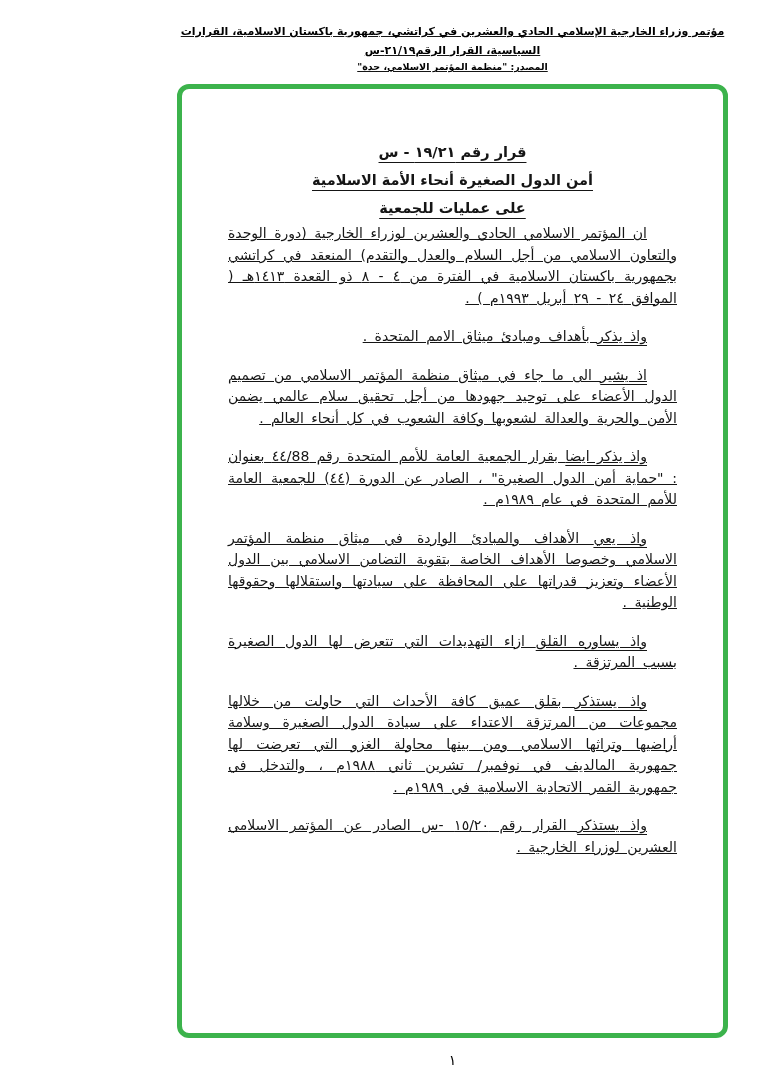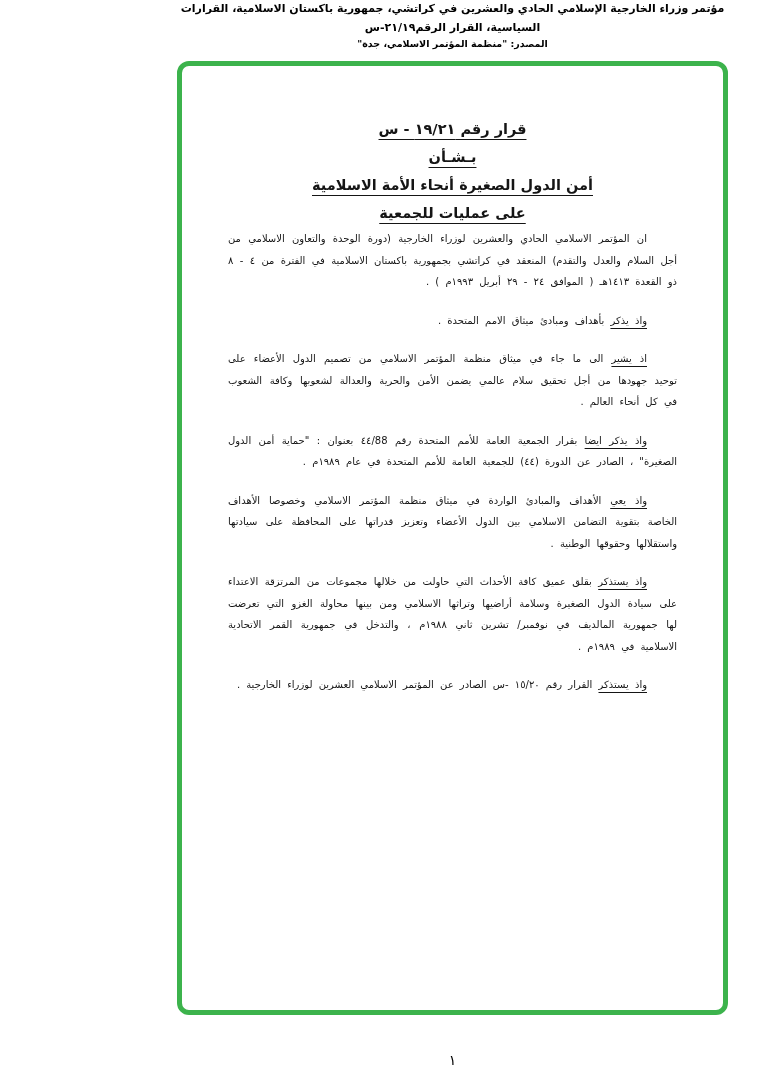--- a/index.html
+++ b/index.html
@@ -3,21 +3,21 @@
 <meta charset="utf-8">
 <style>
   * { margin:0; padding:0; box-sizing:border-box; }
   html, body { width:758px; height:1078px; background:#ffffff; }
   body {
     font-family:"DejaVu Sans", sans-serif;
     direction:rtl;
     color:#151515;
     overflow:hidden;
   }
-  .page { width:611px; height:1078px; position:relative; padding-top:0; }
+  .page { width:611px; height:1078px; position:relative; padding-top:23px;text-decoration:underline; }
 
   .top-note { text-align:center; font-weight:bold; color:#000; }
   .note-line1 { font-size:11px; line-height:1.7; padding:0 6px; }
   .note-line2 { font-size:9.5px; margin-top:1px; }
 
   .doc-frame {
     margin:12px 30px 0;
     height:954px;
     border:5px solid #3cb34c;
     border-radius:12px;
@@ -34,21 +34,21 @@
   }
   .title-line {
     text-decoration:underline;
     text-underline-offset:5px;
     text-decoration-thickness:1px;
     display:inline-block;
   }
   .title-row { margin-bottom:2px; }
 
   .body-block {
-    font-size:10px;
+    font-size:14px;
     line-height:21.5px;
     text-align:justify;
     word-spacing:3px;
   }
   .para { margin-top:17px; text-indent:30px; }
   .para.first { margin-top:0; }
   .lead {
     text-decoration:underline;
     text-underline-offset:4px;
     text-decoration-thickness:1px;
@@ -74,41 +74,39 @@
   </header>
 
   <div class="doc-frame">
     <div class="doc-content">
 
       <div class="title-block">
         <div class="title-row">
           <span class="title-line">قرار رقم ١٩/٢١ - س</span>
         </div>
         <div class="title-row">
-          <span class="title-line">بـشـأن</span>
-        </div>
-        <div class="title-row">
           <span class="title-line">أمن الدول الصغيرة أنحاء الأمة الاسلامية</span>
         </div>
         <div class="title-row">
           <span class="title-line">على عمليات للجمعية</span>
         </div>
       </div>
 
       <div class="body-block">
         <p class="para first"><span class="lead"></span><span>ان المؤتمر الاسلامي الحادي والعشرين لوزراء الخارجية (دورة الوحدة والتعاون الاسلامي من أجل السلام والعدل والتقدم) المنعقد في كراتشي بجمهورية باكستان الاسلامية في الفترة من ٤ - ٨ ذو القعدة ١٤١٣هـ ( الموافق ٢٤ - ٢٩ أبريل ١٩٩٣م ) .</span></p>
 
         <p class="para"><span class="lead">واذ يذكر</span><span> بأهداف ومبادئ ميثاق الامم المتحدة .</span></p>
 
         <p class="para"><span class="lead">اذ يشير</span><span> الى ما جاء في ميثاق منظمة المؤتمر الاسلامي من تصميم الدول الأعضاء على توحيد جهودها من أجل تحقيق سلام عالمي يضمن الأمن والحرية والعدالة لشعوبها وكافة الشعوب في كل أنحاء العالم .</span></p>
 
         <p class="para"><span class="lead">واذ يذكر ايضا</span><span> بقرار الجمعية العامة للأمم المتحدة رقم ٤٤/88 بعنوان : "حماية أمن الدول الصغيرة" ، الصادر عن الدورة (٤٤) للجمعية العامة للأمم المتحدة في عام ١٩٨٩م .</span></p>
 
         <p class="para"><span class="lead">واذ يعي</span><span> الأهداف والمبادئ الواردة في ميثاق منظمة المؤتمر الاسلامي وخصوصا الأهداف الخاصة بتقوية التضامن الاسلامي بين الدول الأعضاء وتعزيز قدراتها على المحافظة على سيادتها واستقلالها وحقوقها الوطنية .</span></p>
 
+        <p class="para"><span class="lead">واذ يساوره القلق</span><span> ازاء التهديدات التي تتعرض لها الدول الصغيرة بسبب المرتزقة .</span></p>
 
         <p class="para"><span class="lead">واذ يستذكر</span><span> بقلق عميق كافة الأحداث التي حاولت من خلالها مجموعات من المرتزقة الاعتداء على سيادة الدول الصغيرة وسلامة أراضيها وتراثها الاسلامي ومن بينها محاولة الغزو التي تعرضت لها جمهورية المالديف في نوفمبر/ تشرين ثاني ١٩٨٨م ، والتدخل في جمهورية القمر الاتحادية الاسلامية في ١٩٨٩م .</span></p>
 
         <p class="para"><span class="lead">واذ يستذكر</span><span> القرار رقم ١٥/٢٠ -س الصادر عن المؤتمر الاسلامي العشرين لوزراء الخارجية .</span></p>
       </div>
 
     </div>
   </div>
 
   <footer class="page-number">١</footer>

